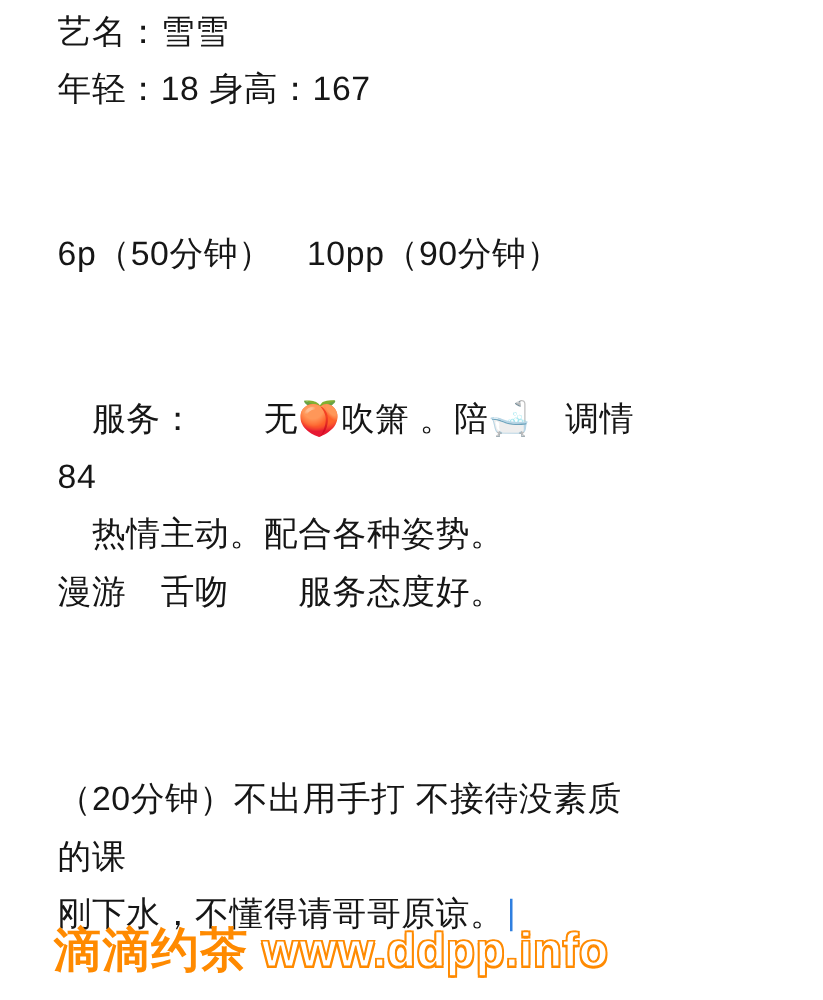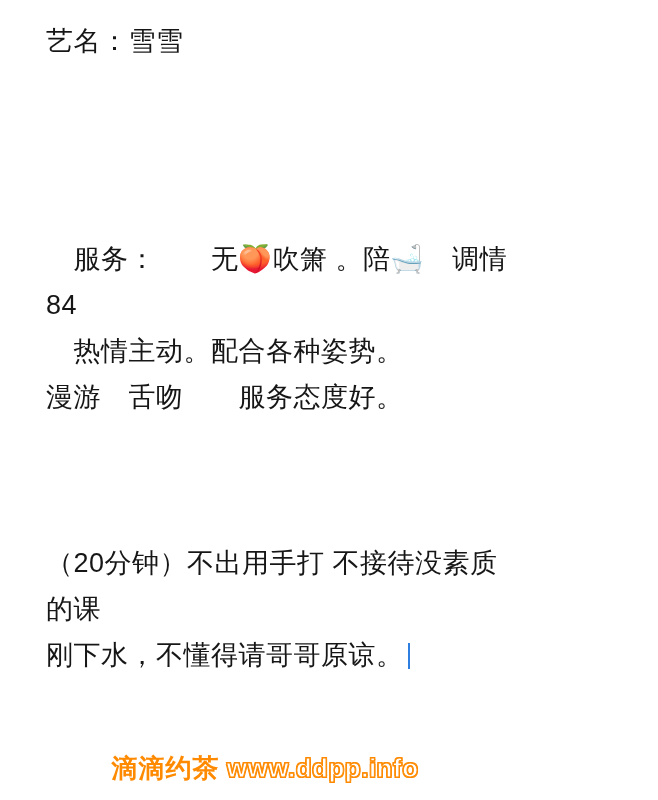--- a/index.html
+++ b/index.html
@@ -13,21 +13,21 @@
     font-family: "Liberation Sans", "DejaVu Sans", sans-serif;
     color: #000000;
     overflow: hidden;
     position: relative;
   }
   .page {
     position: relative;
     width: 530px;
     height: 800px;
     box-sizing: border-box;
-    padding: 18px 20px 0 46px;
+    padding: 2px 20px 0 46px;
   }
   .line {
     font-size: 27px;
     line-height: 46px;
     white-space: pre-wrap;
     letter-spacing: 0.5px;
     color: #161616;
   }
   .gap-md { height: 46px; }
   .gap-lg { height: 86px; }
@@ -39,21 +39,21 @@
     background: #2f7fe0;
     vertical-align: -5px;
     margin-left: 4px;
   }
   .watermark {
     position: absolute;
     left: 0;
     right: 0;
     bottom: 14px;
     text-align: center;
-    font-size: 26px;
+    font-size: 38px;
     font-weight: bold;
     font-family: "Liberation Sans", sans-serif;
     white-space: nowrap;
   }
   .wm-cn {
     color: #ff8a00;
     letter-spacing: 1px;
   }
   .wm-url {
     color: #ffffff;
@@ -65,23 +65,25 @@
        1px  1px 0 #ff8a00;
     letter-spacing: 0.5px;
   }
 </style>
 </head>
 <body>
 
 <div class="page">
 
   <div class="line">艺名：雪雪</div>
+  <div class="line">年轻：18 身高：167</div>
 
   <div class="gap-lg"></div>
 
+  <div class="line">6p（50分钟）　10pp（90分钟）</div>
 
   <div class="gap-lg"></div>
 
   <div class="line">　服务：　　无🍑吹箫 。陪🛁　调情 84</div>
   <div class="line">　热情主动。配合各种姿势。</div>
   <div class="line">漫游　舌吻　　服务态度好。</div>
 
   <div class="gap-xl"></div>
   <div class="gap-md"></div>
 

